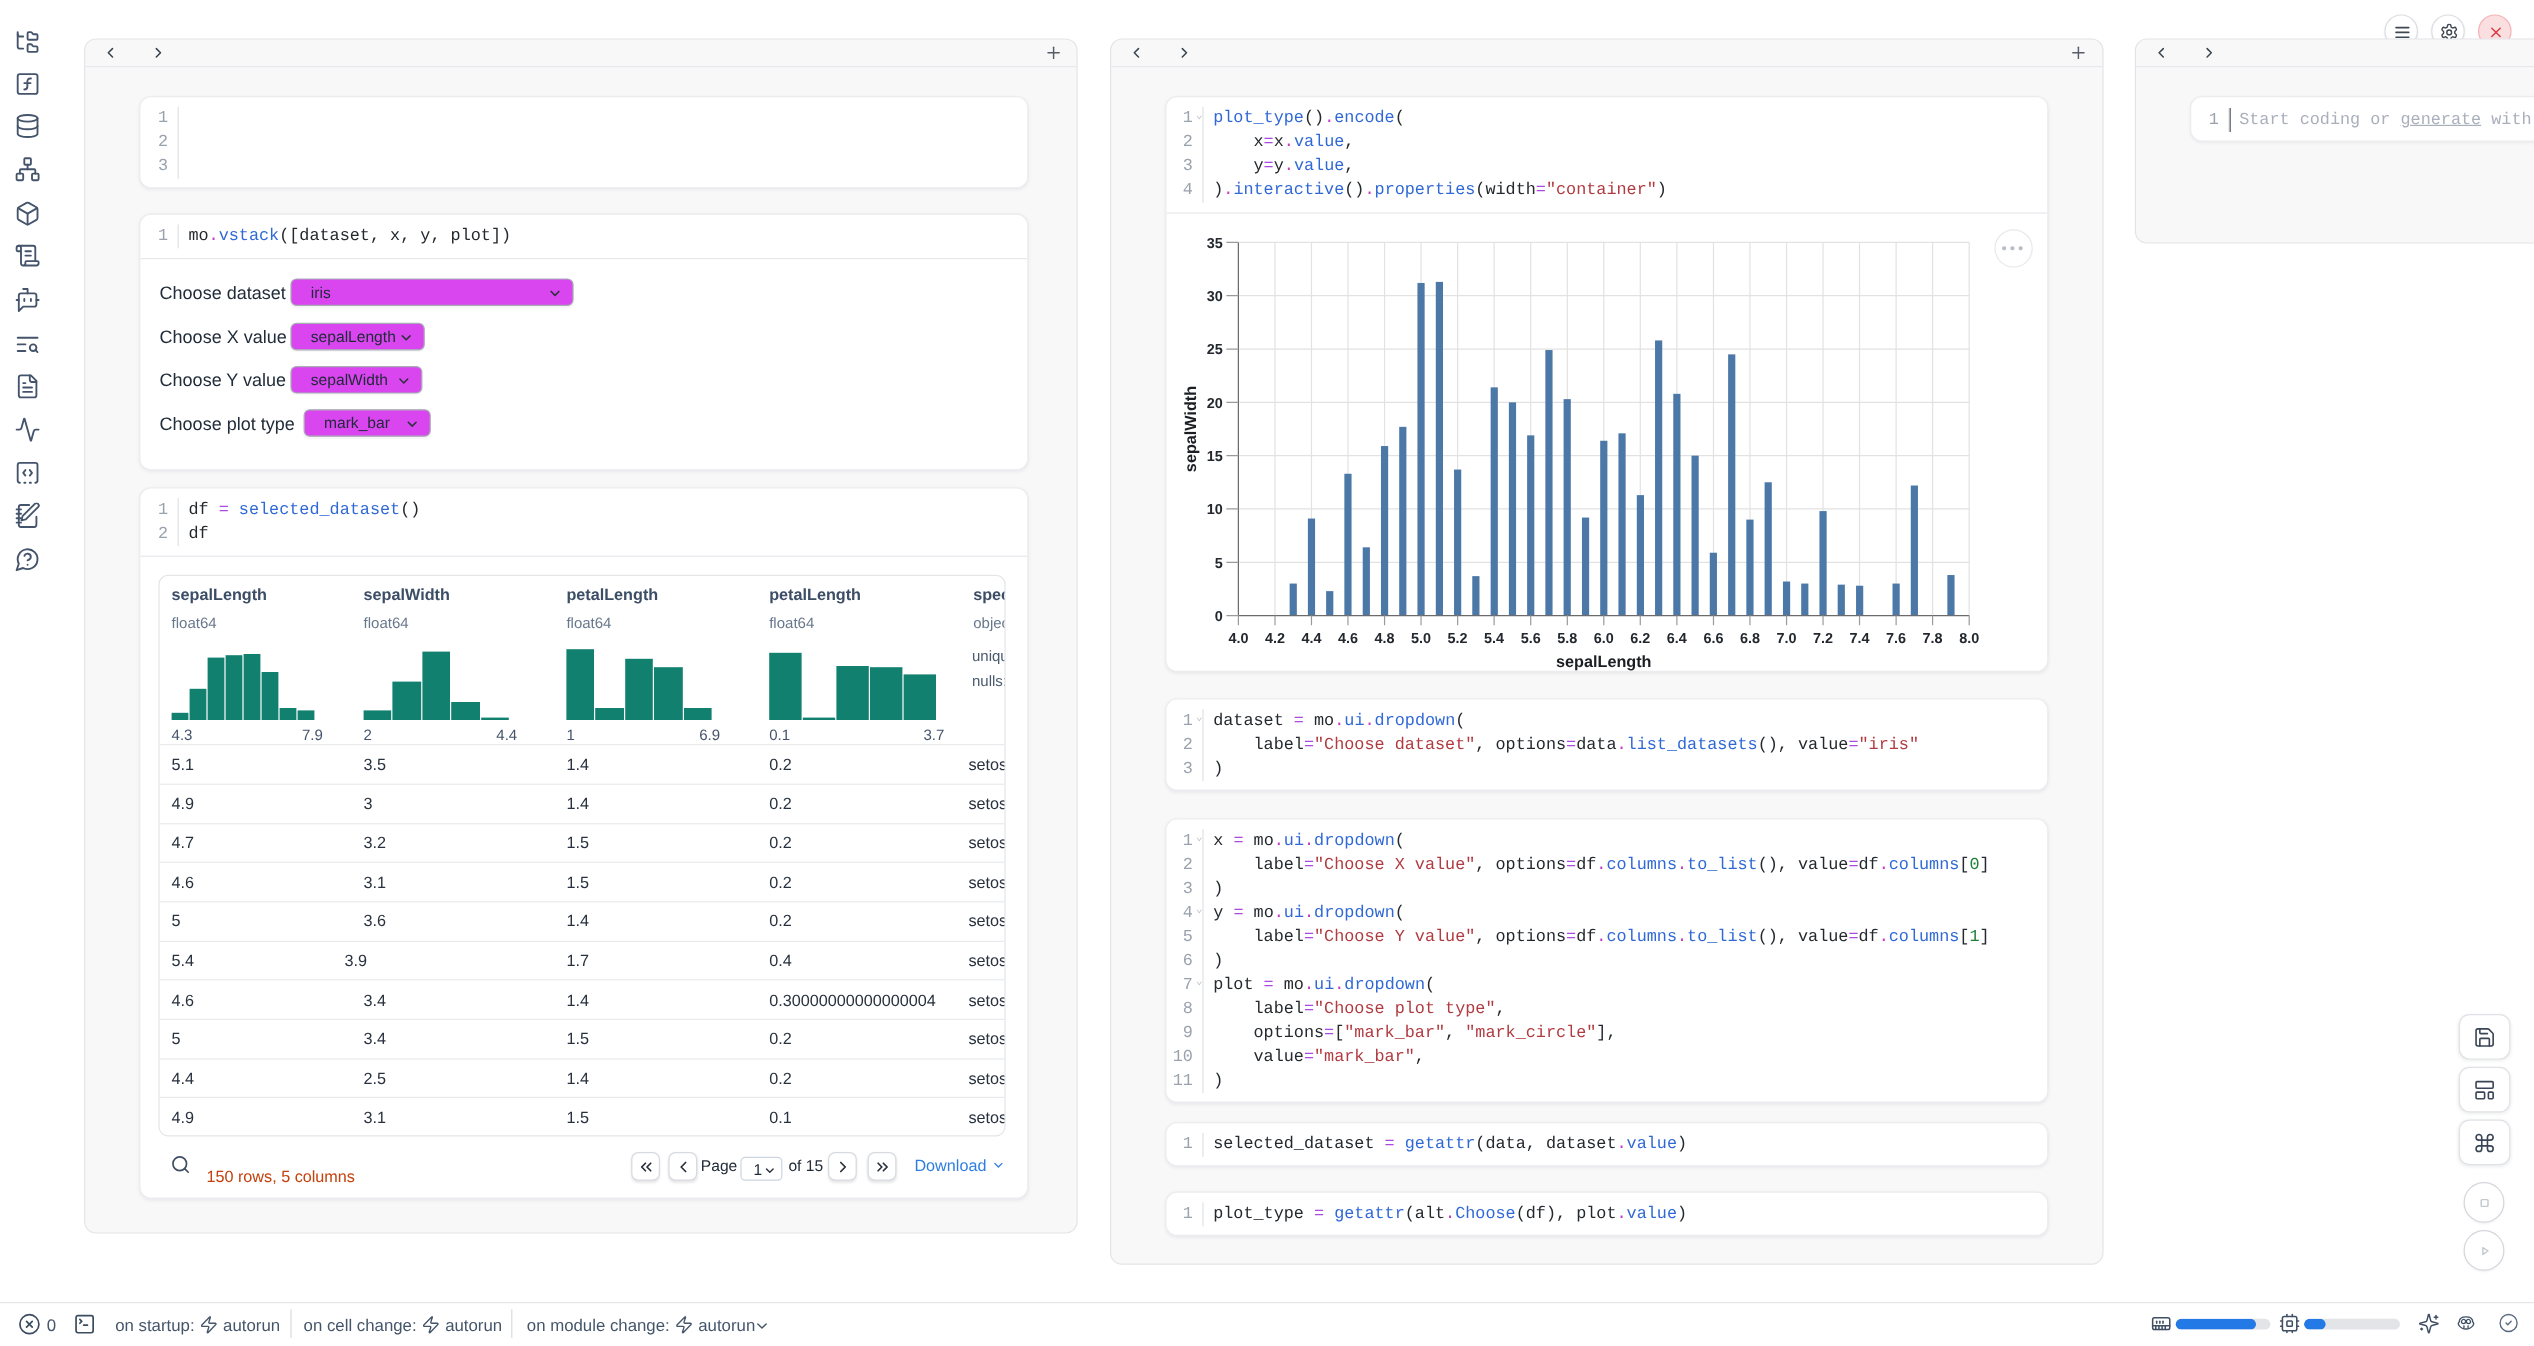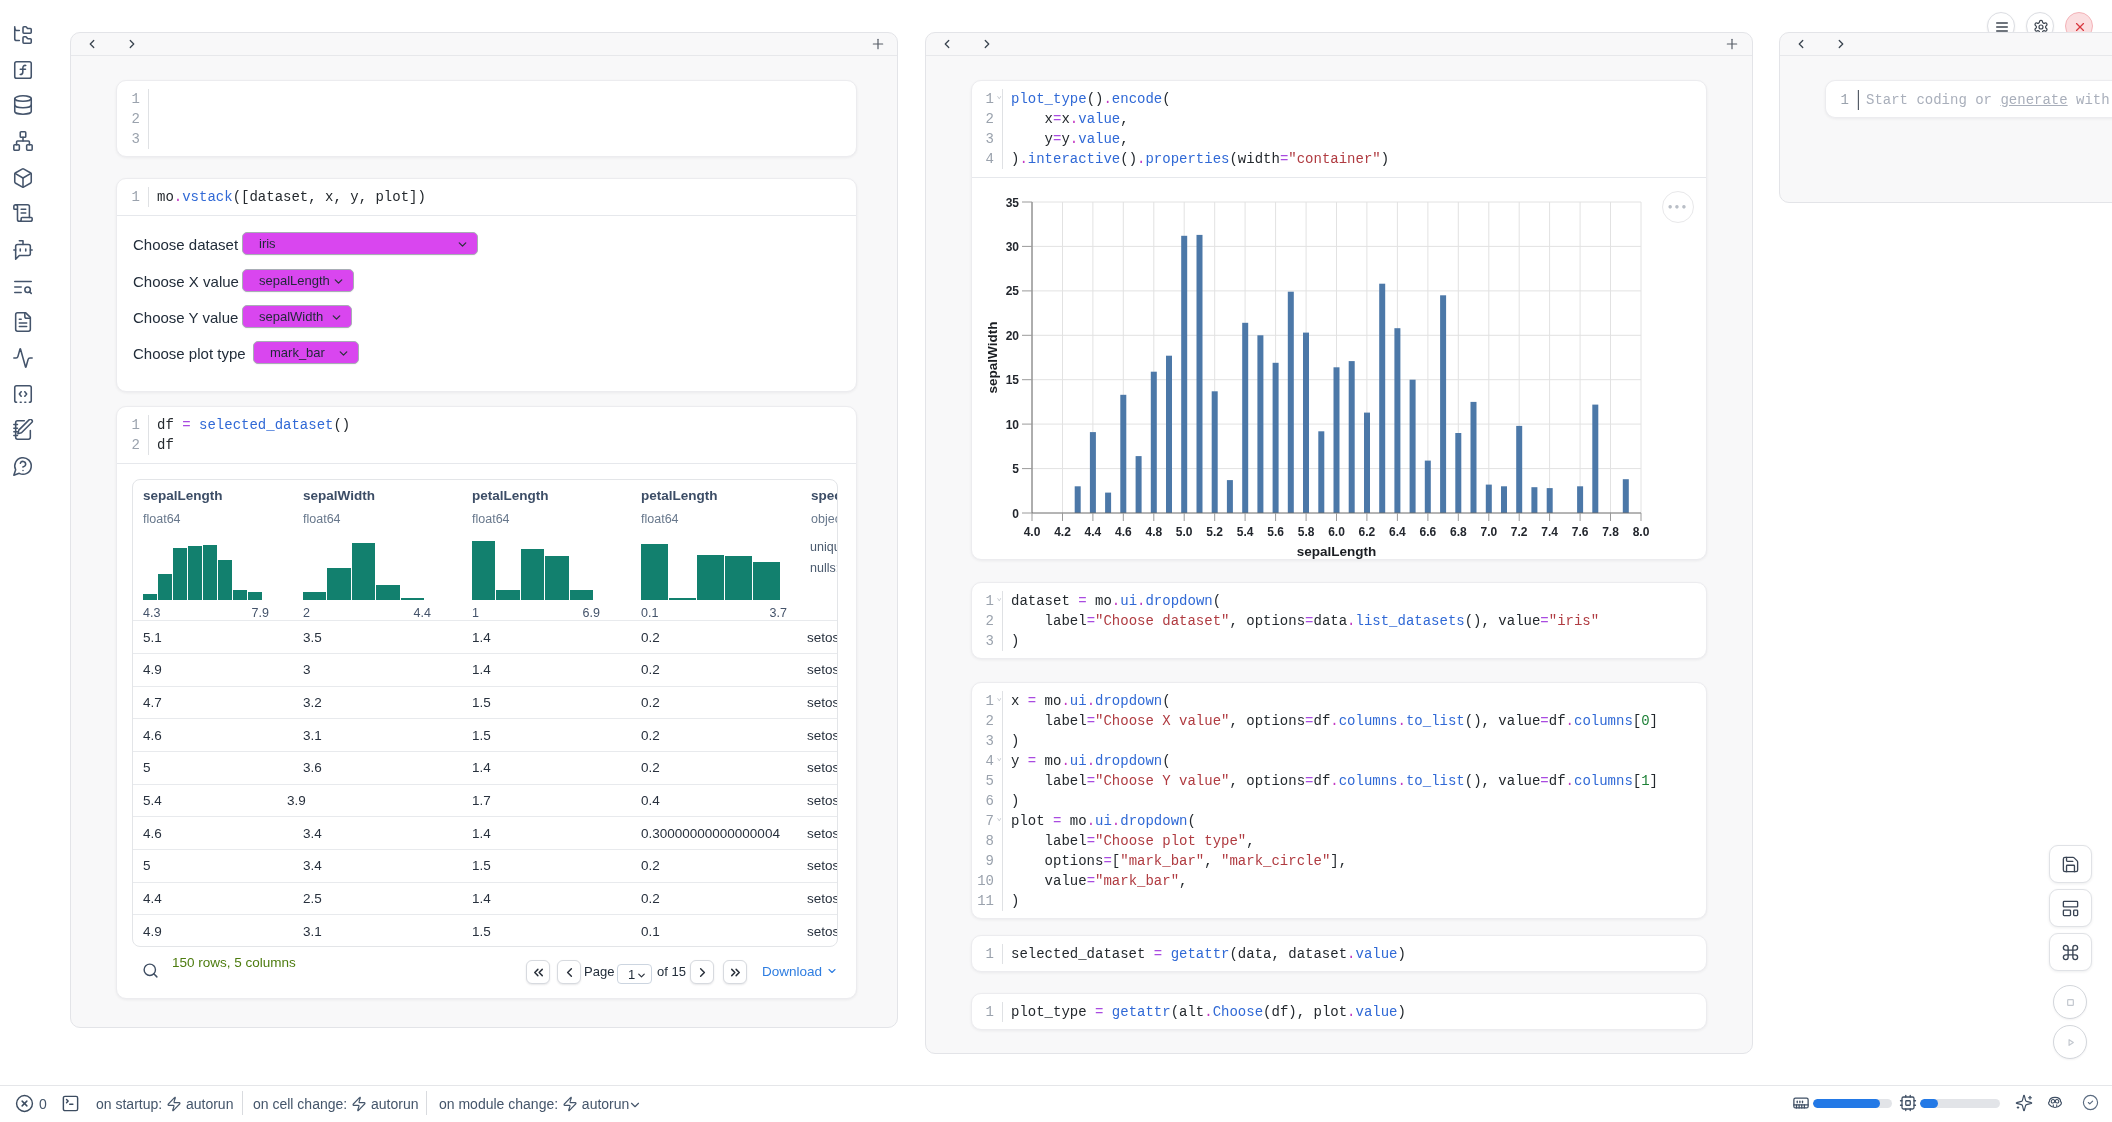--- a/index.html
+++ b/index.html
@@ -323,21 +323,21 @@
                 <div class="abs" style="left:508px">0.1</div>
                 <div class="abs" style="left:674px">setosa</div>
               </div>
             </div>
           </div>
           <div class="abs" style="left:0;top:483px;width:725px;height:52px">
             <div class="abs" style="left:25px;top:15px"><svg width="17" height="17" viewBox="0 0 24 24" fill="none" stroke="#3f4e63" stroke-width="2" stroke-linecap="round" stroke-linejoin="round" style="">
                 <circle cx="11" cy="11" r="8"></circle>
                 <path d="m21 21-4.3-4.3"></path>
               </svg></div>
-            <div class="abs" style="left:55px;top:8px;font-size:13.5px;color:#4d7c0f">150 rows, 5 columns</div>
+            <div class="abs" style="left:55px;top:26px;font-size:13.5px;color:#c2410c">150 rows, 5 columns</div>
             <div class="pagebtn" style="left:409px;top:13px">
               <svg width="15" height="15" viewBox="0 0 24 24" fill="none" stroke="#29303b" stroke-width="2.3" stroke-linecap="round" stroke-linejoin="round" style="">
                 <path d="m11 17-5-5 5-5"></path>
                 <path d="m18 17-5-5 5-5"></path>
               </svg>
             </div>
             <div class="pagebtn" style="left:440px;top:13px">
               <svg width="15" height="15" viewBox="0 0 24 24" fill="none" stroke="#29303b" stroke-width="2.3" stroke-linecap="round" stroke-linejoin="round" style="">
                 <path d="m15 18-6-6 6-6"></path>
               </svg>

